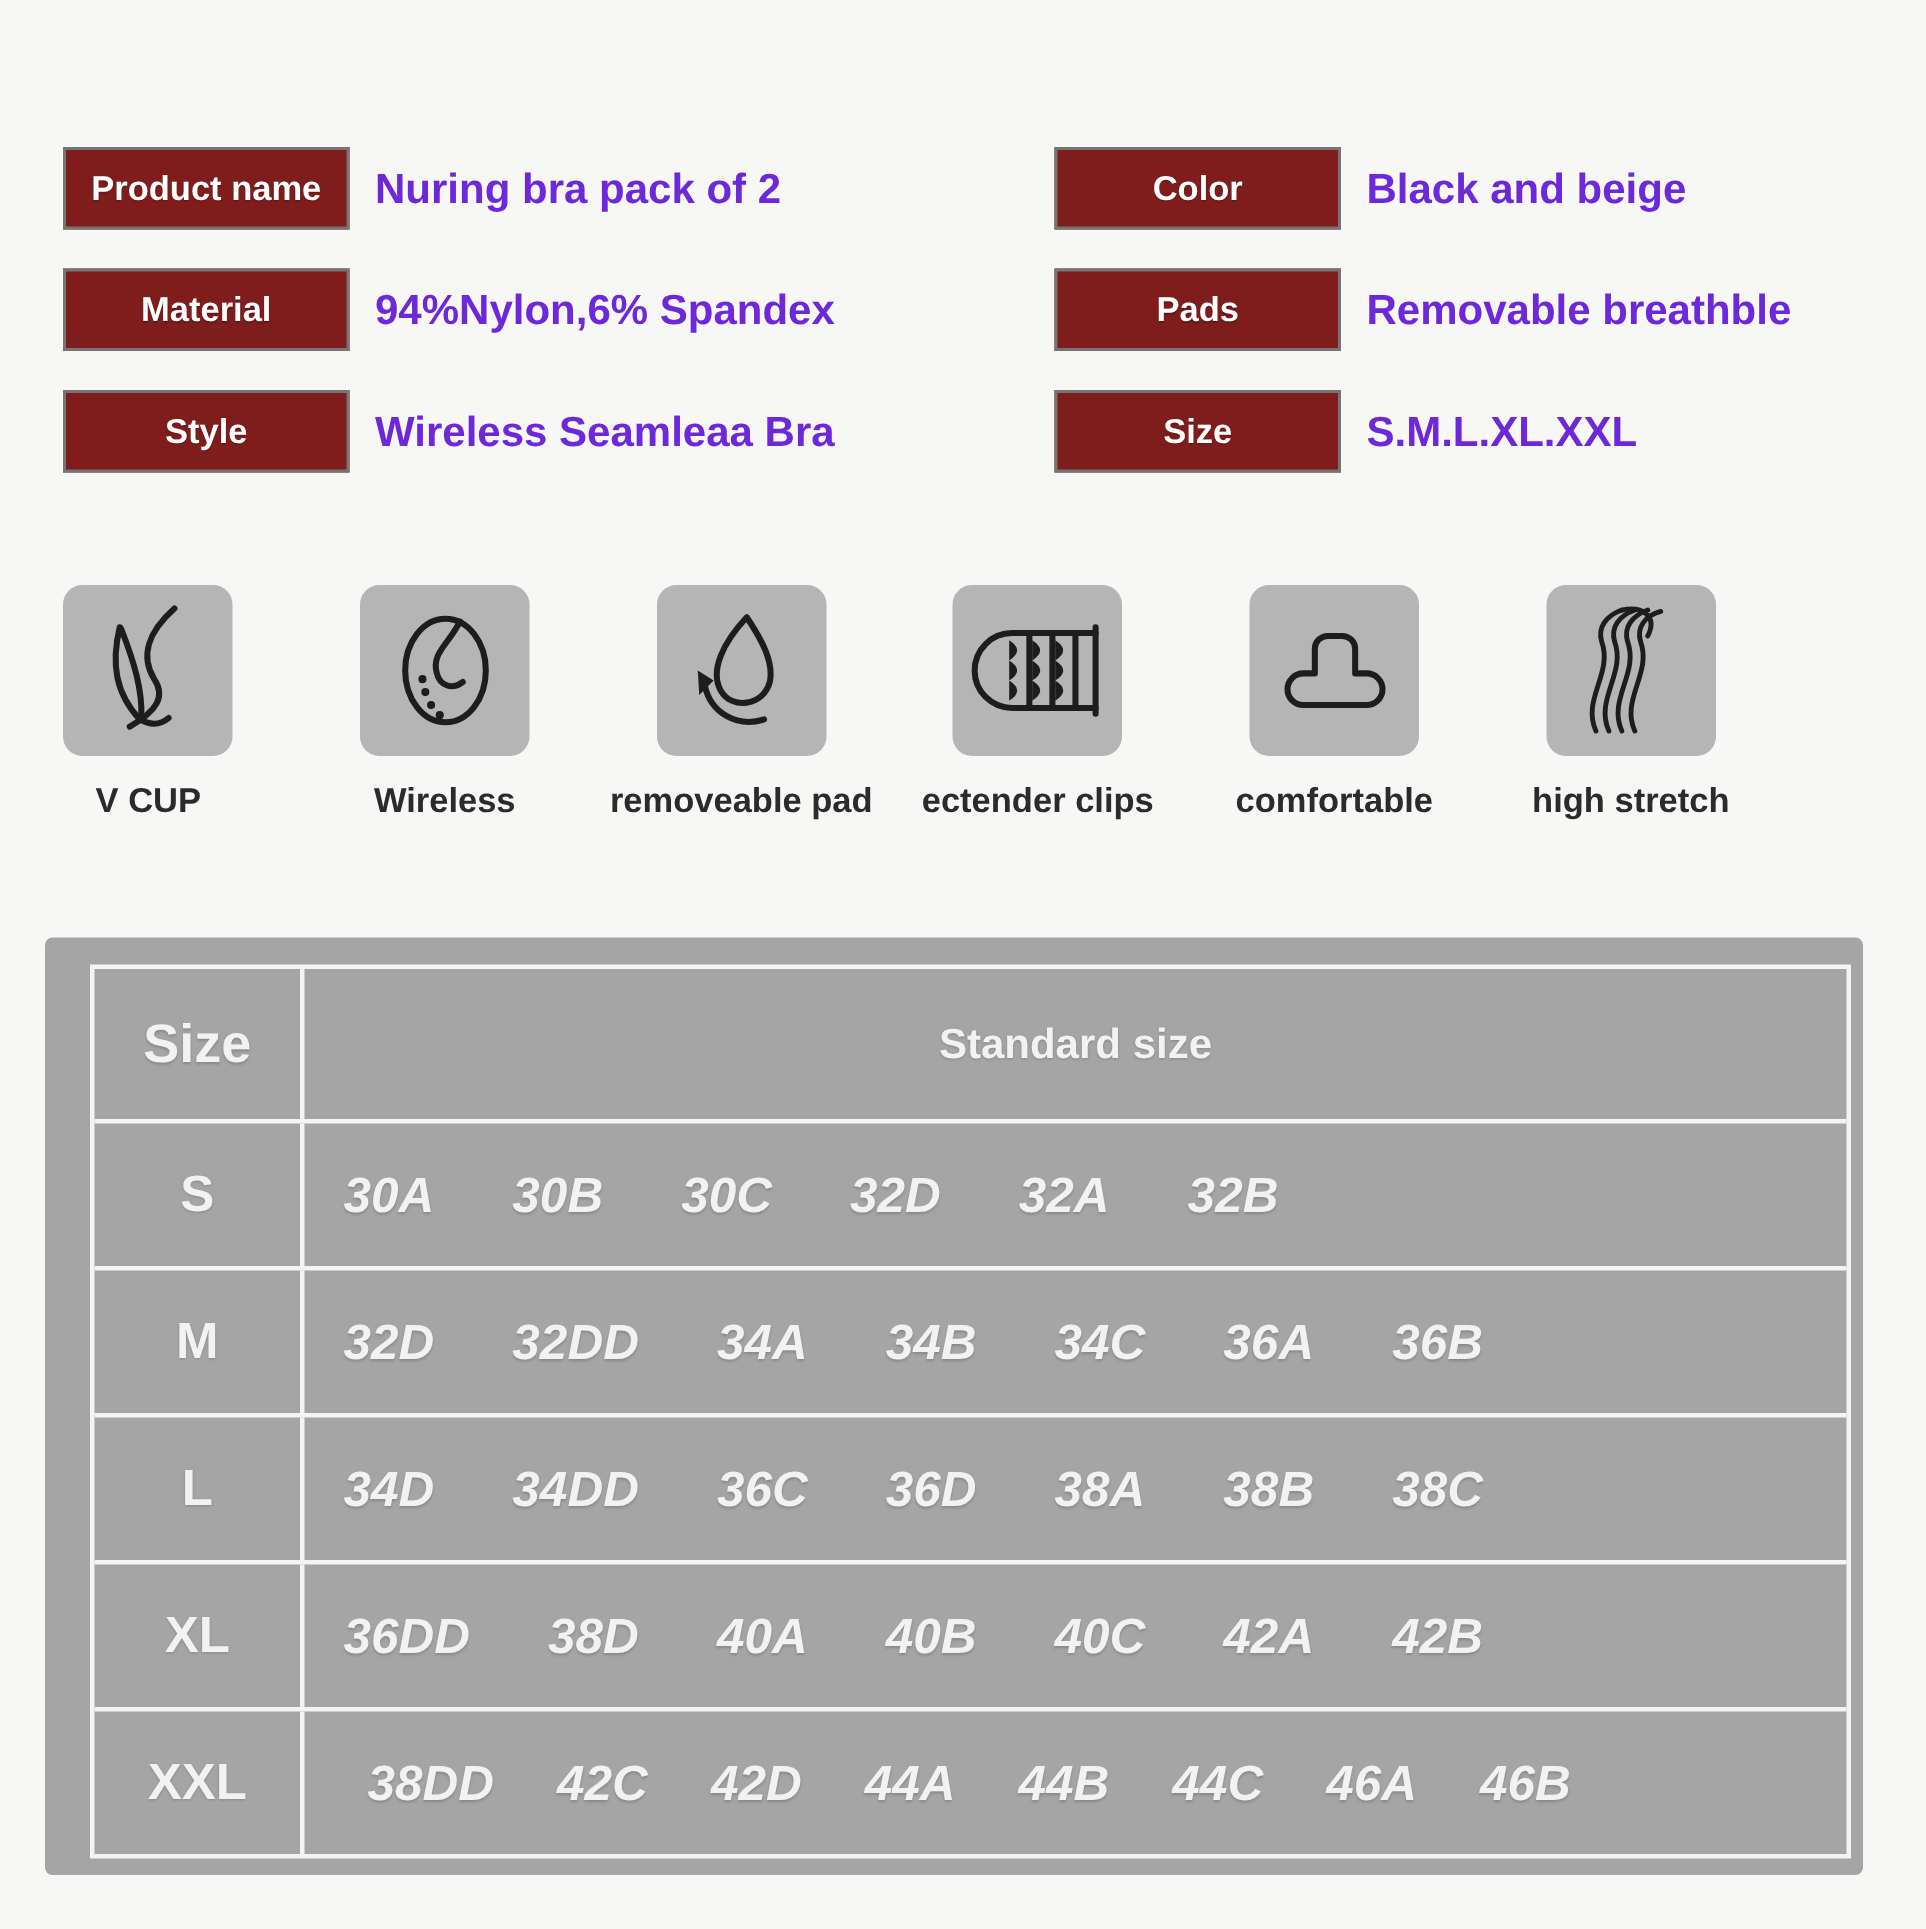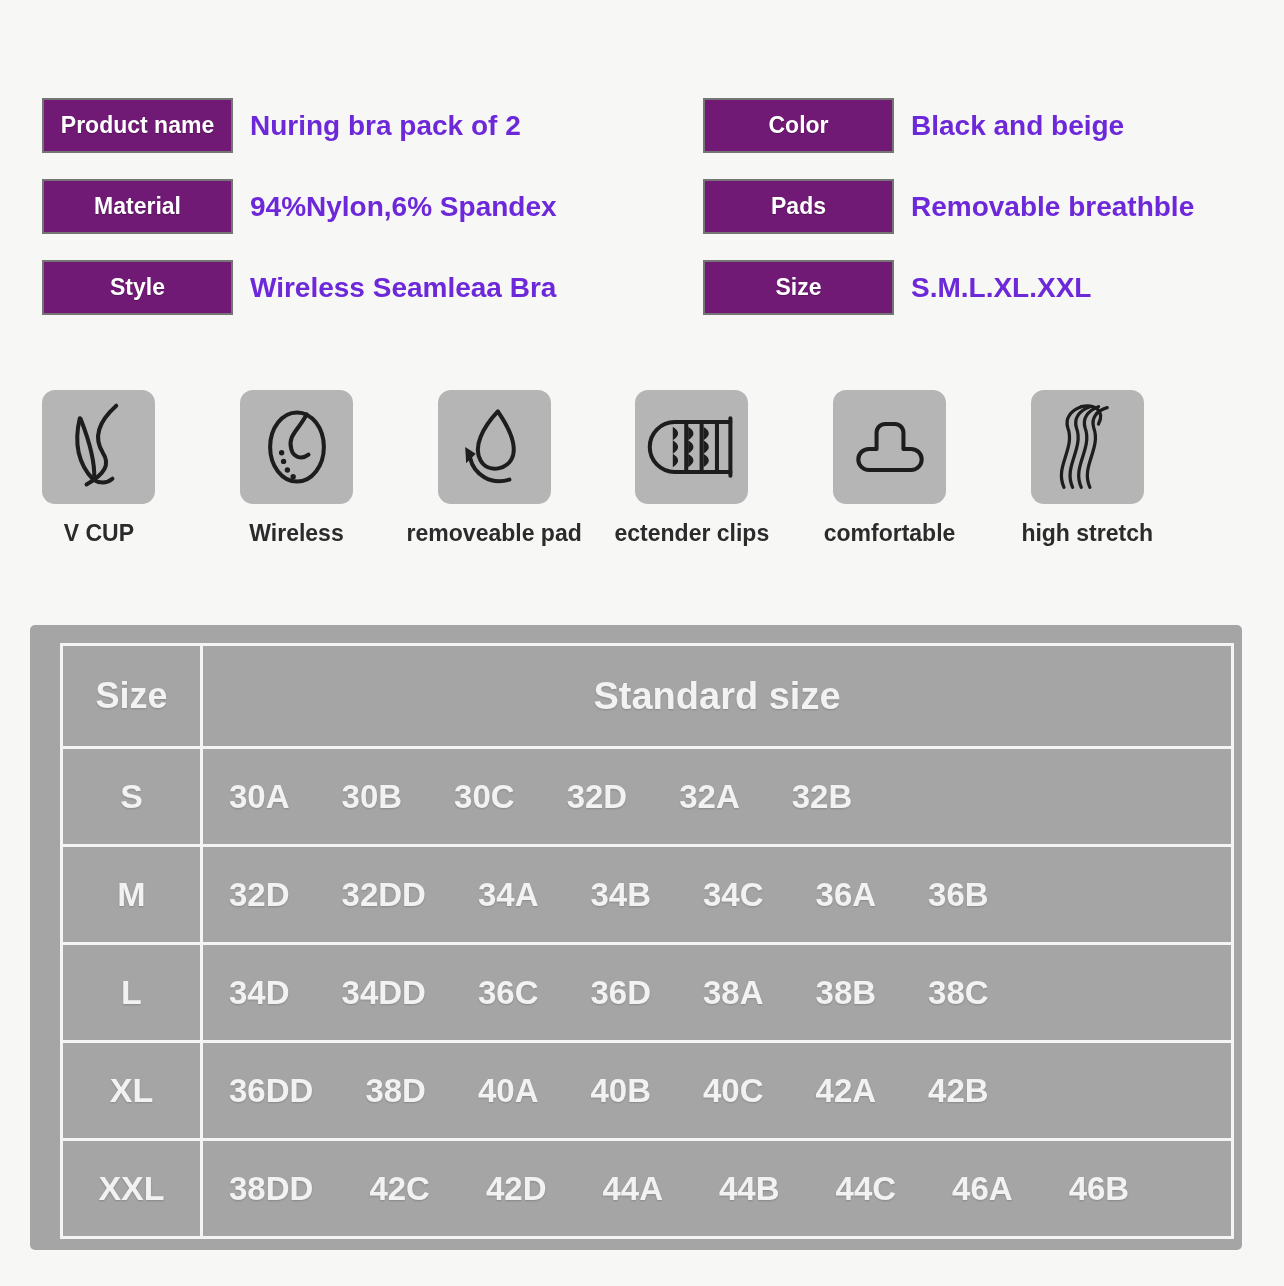--- a/index.html
+++ b/index.html
@@ -11,21 +11,21 @@
   }
   .canvas{position:relative;width:1284px;height:1286px;overflow:hidden;background:#f7f7f6;}
 
   
   .spec-col{position:absolute;top:98px;display:flex;flex-direction:column;gap:26px;}
   .spec-col.left{left:42px;}
   .spec-col.right{left:703px;}
   .spec-row{display:flex;align-items:center;height:55px;}
   .spec-label{
     width:191px;height:55px;flex:0 0 191px;
-    background:#701a75;border:2px solid #757575;box-sizing:border-box;
+    background:#7f1d1d;border:2px solid #757575;box-sizing:border-box;
     color:#ffffff;font-weight:700;font-size:23px;
     display:flex;align-items:center;justify-content:center;
     text-shadow:0 1px 1px rgba(0,0,0,0.25);
   }
   .spec-value{
     margin-left:17px;color:#6d28d9;font-weight:700;font-size:28px;white-space:nowrap;
   }
 
   
   .features{position:absolute;left:0;top:390px;width:1186px;display:flex;}
@@ -55,23 +55,23 @@
     display:flex;align-items:center;justify-content:center;
     color:#f2f2f2;font-weight:700;font-size:34px;
     text-shadow:0 1px 2px rgba(0,0,0,0.18);
   }
   .t-row.header .cell-size{font-size:36px;}
   .cell-std{
     flex:1 1 auto;display:flex;align-items:center;
     color:#f2f2f2;font-weight:700;font-size:33px;
     text-shadow:0 1px 2px rgba(0,0,0,0.18);
   }
-  .t-row.header .cell-std{justify-content:center;font-size:38px;}
-  .vals{display:flex;align-items:center;gap:52px;padding-left:26px;}
-  .vals.tight{gap:56px;}
+  .t-row.header .cell-std{justify-content:center;font-size:28px;}
+  .vals{display:flex;align-items:center;gap:52px;padding-left:26px;font-style:italic;}
+  .vals.tight{gap:42px;margin-left:16px;}
   .vals span{white-space:nowrap;}
 
   .icon-stroke{fill:none;stroke:#1d1d1d;stroke-width:4.2;stroke-linecap:round;stroke-linejoin:round;}
   .icon-fill{fill:#1d1d1d;stroke:none;}
 </style>
 </head>
 <body>
 
 <div class="canvas">
 

